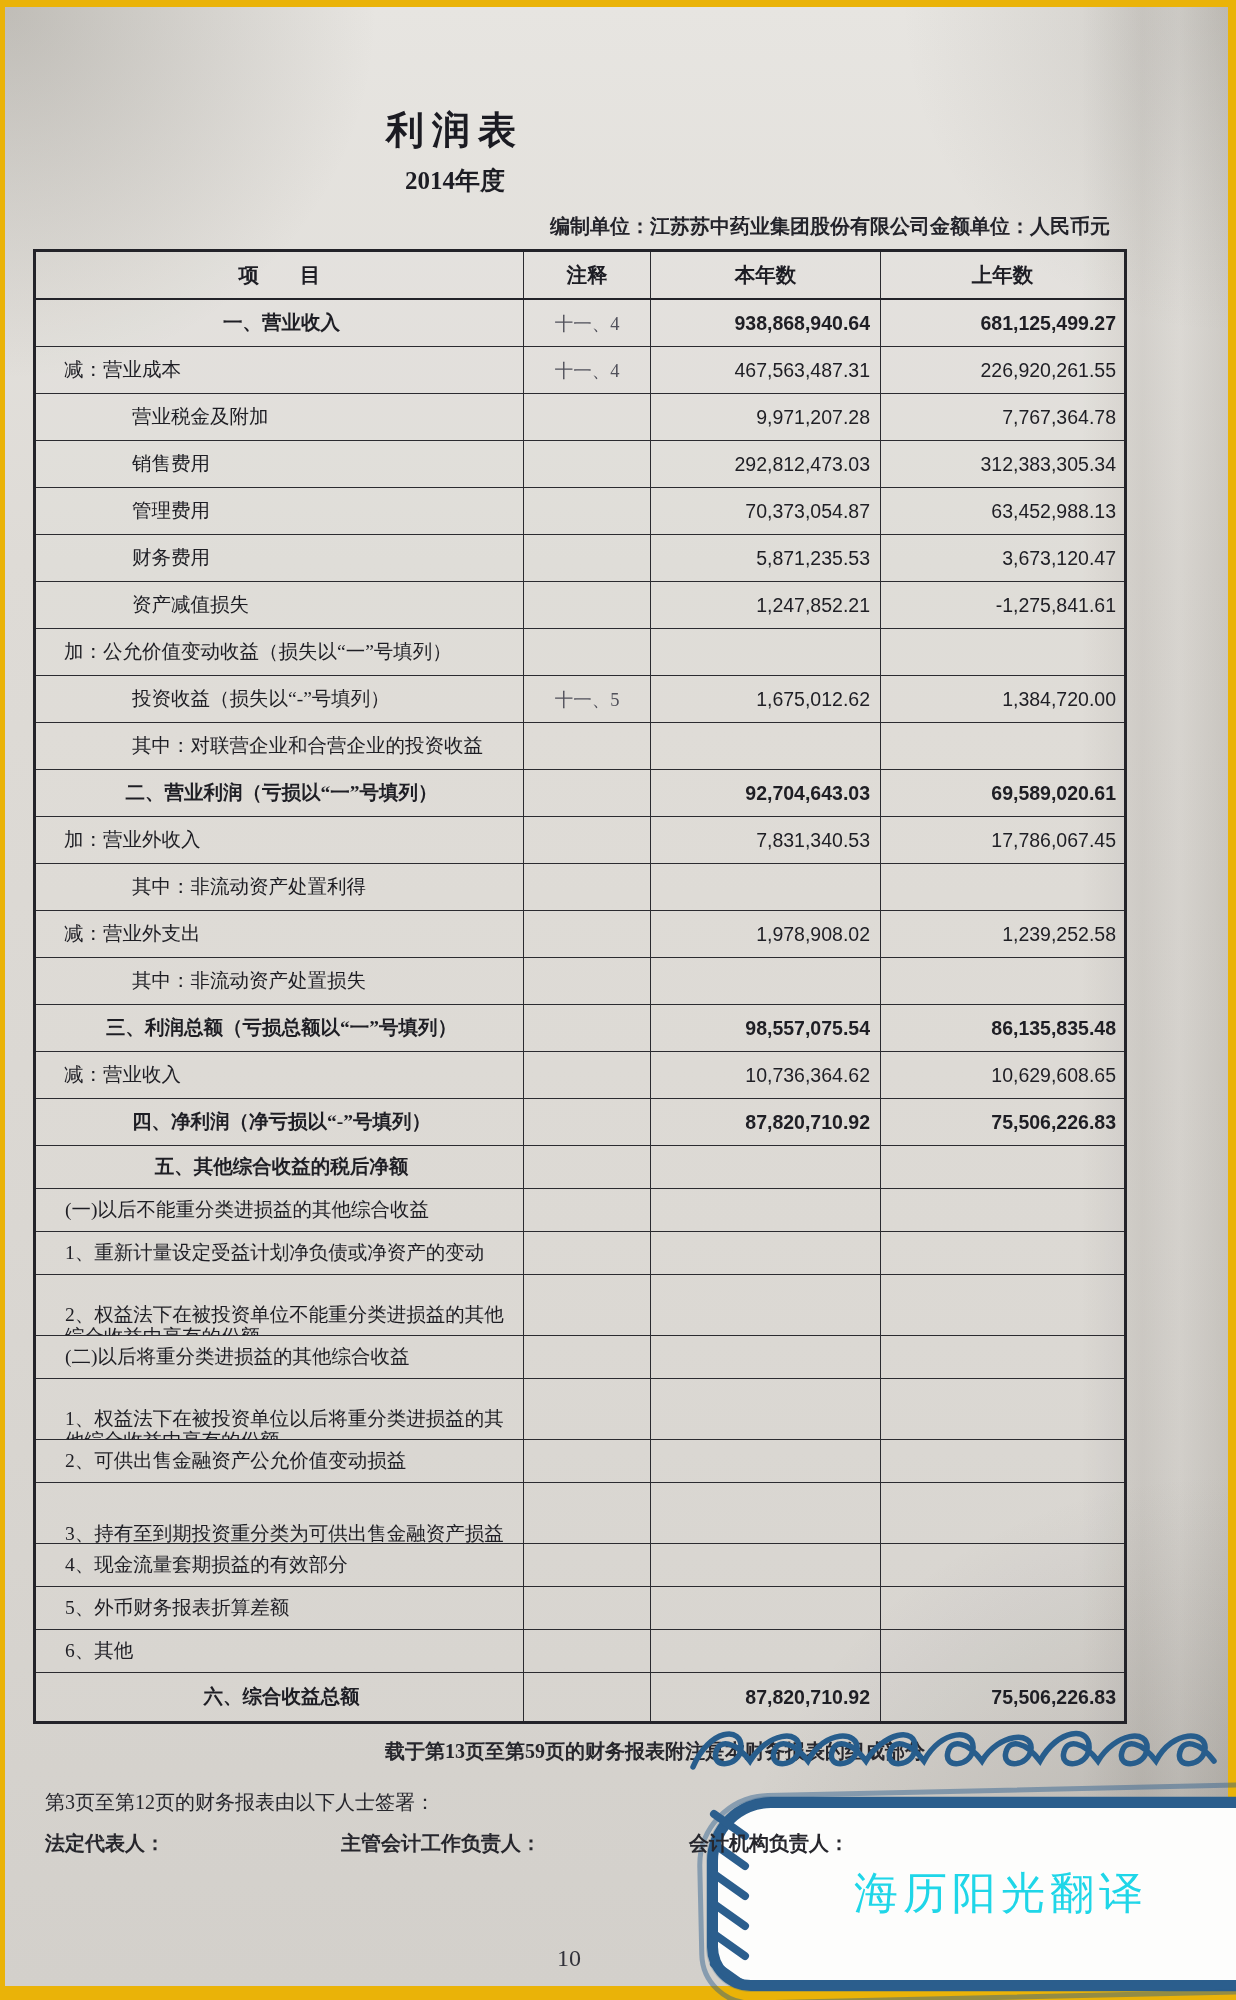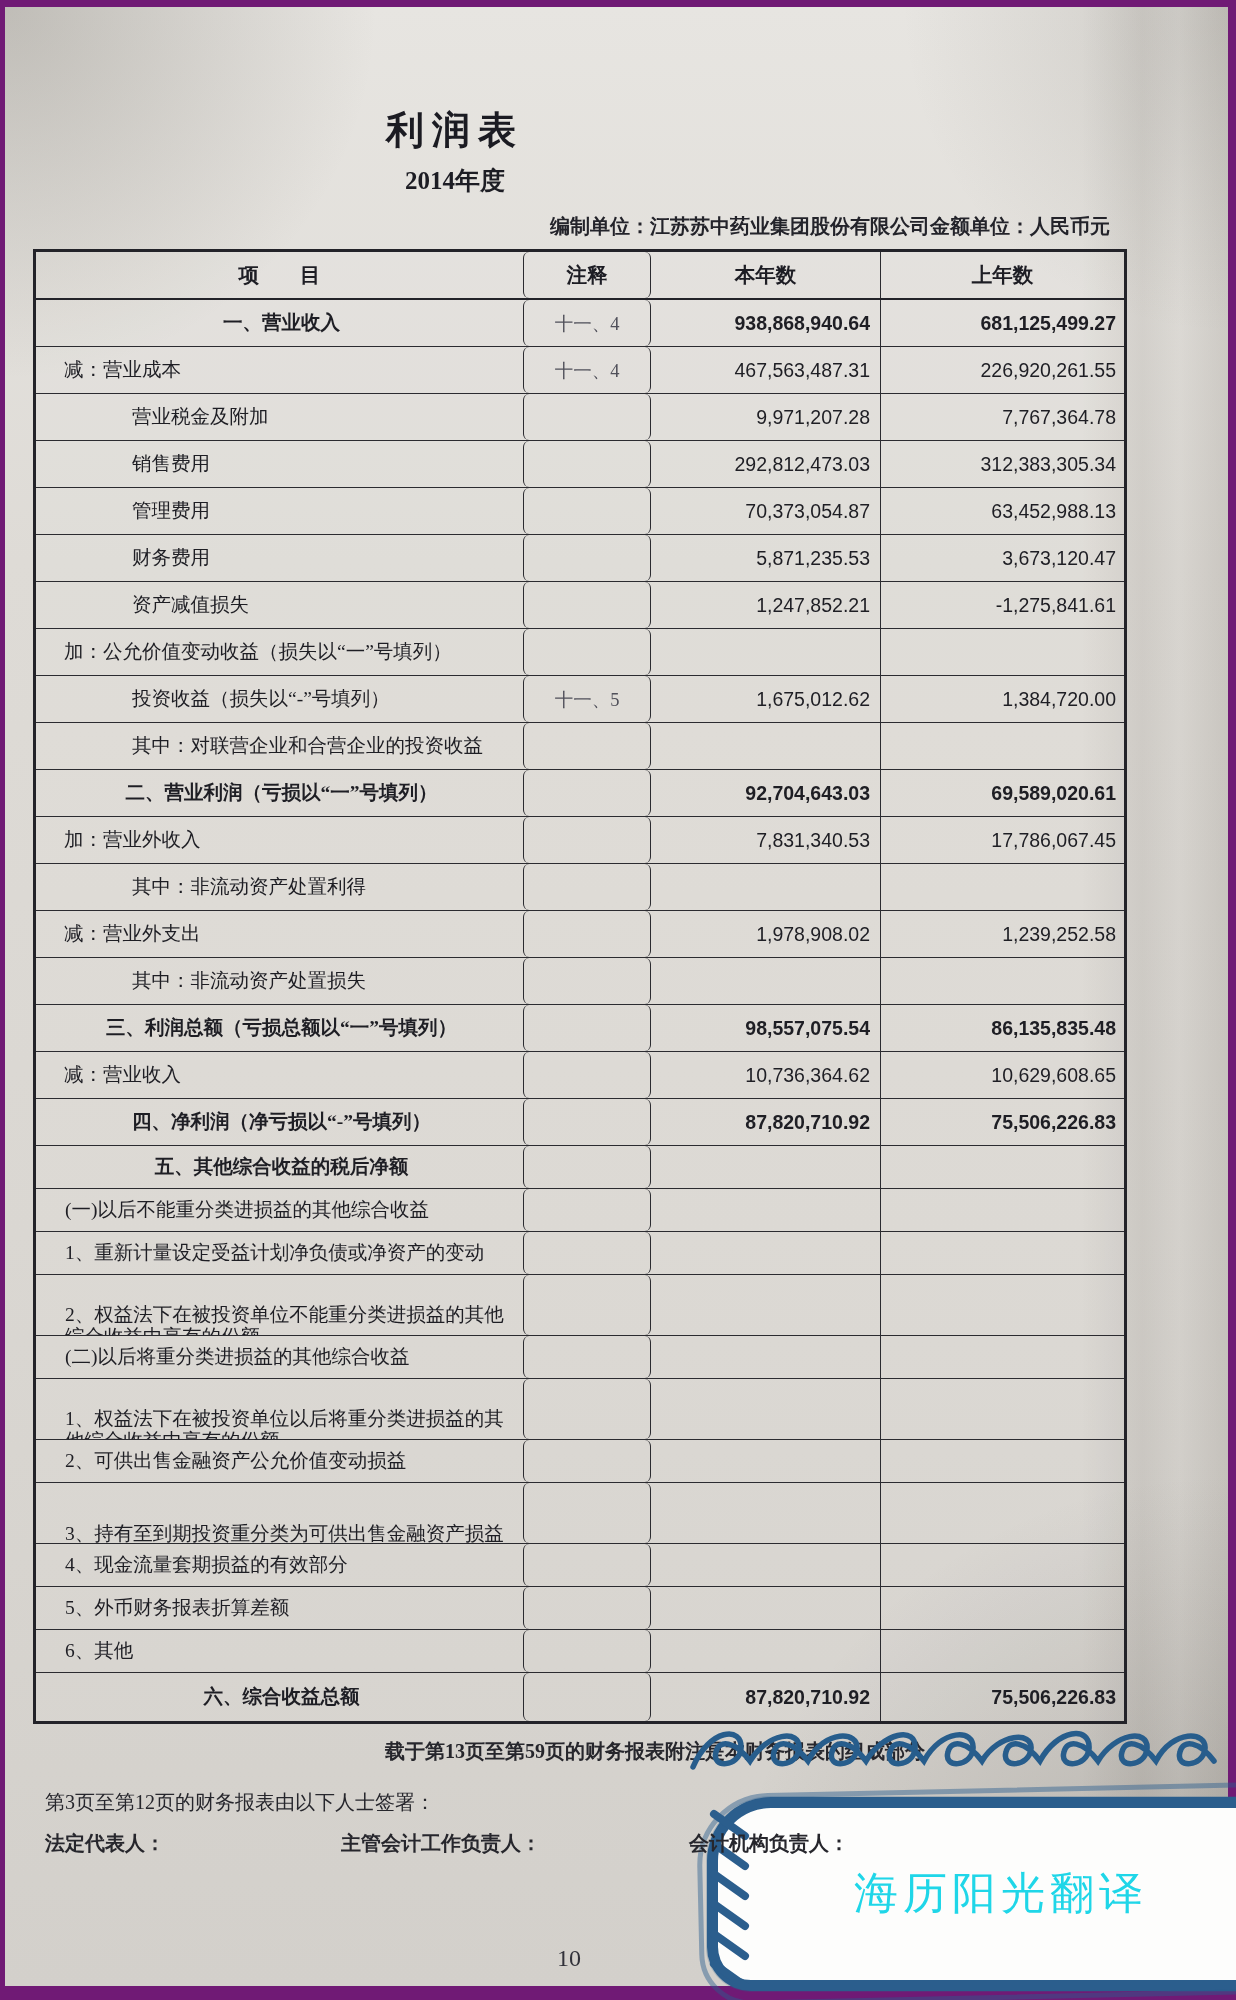--- a/index.html
+++ b/index.html
@@ -1,17 +1,17 @@
 <!DOCTYPE html>
 <html><head>
 <meta charset="utf-8">
 <style>
   html,body{margin:0;padding:0;width:1236px;height:2000px;overflow:hidden;
     font-family:"Liberation Serif", serif; -webkit-font-smoothing:antialiased;}
-  #page{position:relative;width:1236px;height:2000px;background:#701a75;overflow:hidden;}
+  #page{position:relative;width:1236px;height:2000px;background:#eab308;overflow:hidden;}
   .paper{position:absolute;left:5px;top:7px;width:1223px;height:1979px;
     background:
       radial-gradient(circle at 0% 0%, rgba(90,85,75,.28), rgba(0,0,0,0) 16%),
       radial-gradient(circle at 100% 100%, rgba(70,65,58,.25), rgba(0,0,0,0) 22%),
       radial-gradient(circle at 100% 0%, rgba(90,85,75,.18), rgba(0,0,0,0) 14%),
       linear-gradient(90deg, rgba(0,0,0,0) 88%, rgba(80,74,66,.10) 93%, rgba(60,56,50,.04) 96%, rgba(110,104,95,.18) 100%),
       linear-gradient(180deg,#e7e5e1 0%, #dedbd6 28%, #dad7d2 62%, #d3d0cb 100%);
     color:#1e1e24;}
   
   .title{margin:98px 0 0 0;width:900px;text-align:center;font-size:38px;font-weight:bold;
@@ -21,21 +21,21 @@
     font-size:20px;font-weight:bold;color:#23232a;}
   
   .table{margin:9px 0 0 28px;width:1088px;border:3px solid #232329;background:rgba(255,255,255,.06);}
   .trow{display:grid;grid-template-columns:487px 128px 230px 1fr;height:46px;
     border-bottom:1.6px solid #2b2b30;}
   .trow:last-child{border-bottom:none;}
   .thead{height:46px;border-bottom:2.4px solid #232329;}
   .cell{display:flex;align-items:center;font-size:19.5px;overflow:hidden;}
   .cell.item{padding-right:4px;line-height:1.12;}
   .cell.note{justify-content:center;border-left:1.6px solid #2b2b30;border-right:1.6px solid #2b2b30;
-    color:#50505a;font-size:18.5px;border-radius:6px;}
+    color:#50505a;font-size:18.5px;}
   .cell.current{justify-content:flex-end;padding-right:10px;border-right:1.6px solid #2b2b30;
     font-family:"Liberation Sans",sans-serif;font-size:19.5px;}
   .cell.prior{justify-content:flex-end;padding-right:8px;
     font-family:"Liberation Sans",sans-serif;font-size:19.5px;}
   .thead .cell{justify-content:center;font-weight:bold;font-size:20.5px;color:#1d1d24;padding:13px;}
   .trow.b .cell.item,.trow.b .cell.current,.trow.b .cell.prior{font-weight:bold;}
   .trow.sec{height:42px;}
   .trow.tall{height:60px;}
   .trow.tall .cell.item span{max-width:440px;display:inline-block;margin-top:41px;}
   .trow.lv0 .cell.item{padding-left:8px;justify-content:center;}

